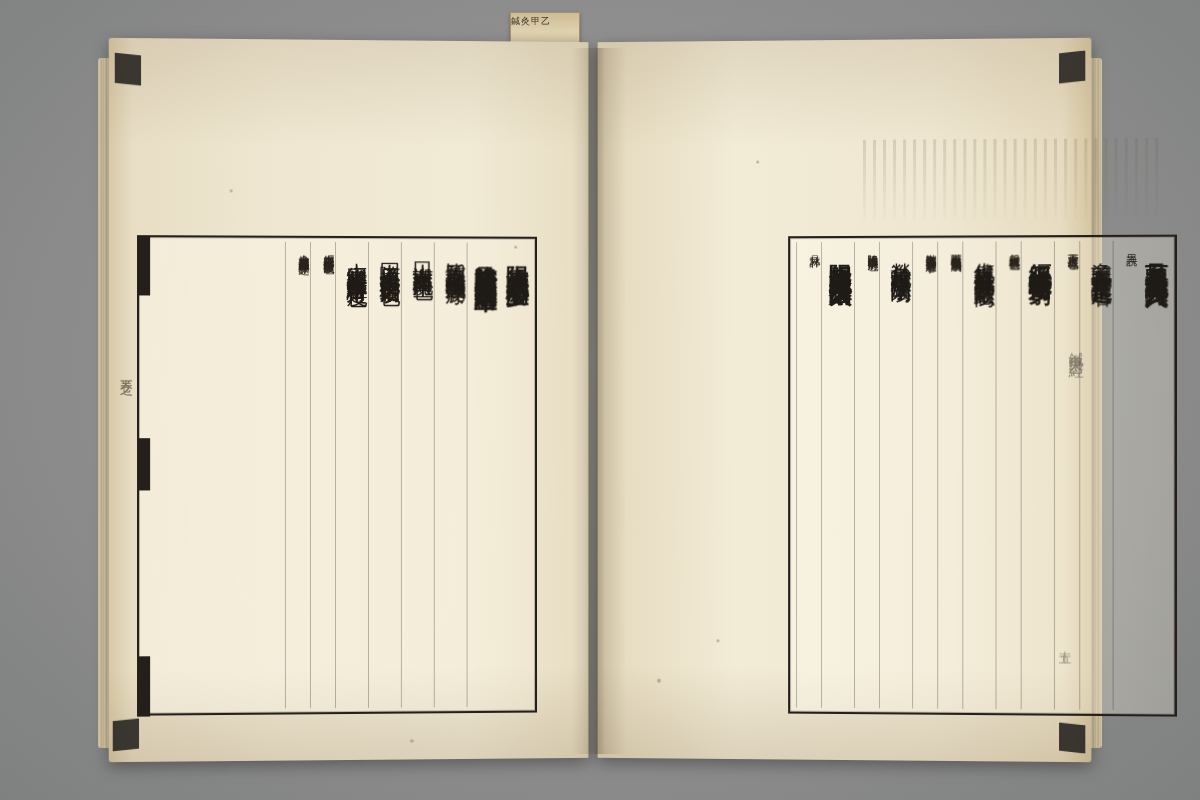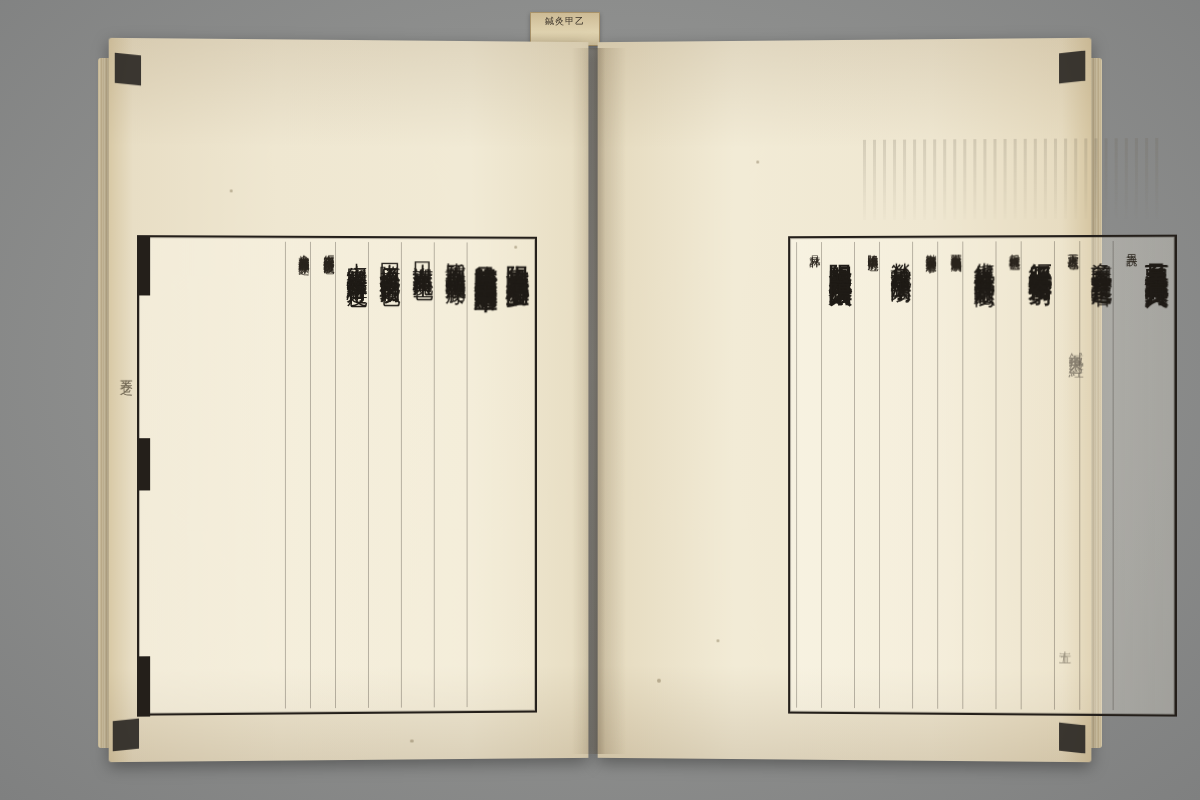--- a/index.html
+++ b/index.html
@@ -90,32 +90,32 @@
     opacity: 0.93;
   }
   #corner-tl { left: 6px; top: 16px; width: 26px; height: 30px; transform: skewY(6deg); }
   #corner-bl { left: 4px; bottom: 12px; width: 26px; height: 30px; transform: skewY(-6deg); }
   #corner-tr { right: 6px; top: 14px; width: 26px; height: 30px; transform: skewY(-6deg); }
   #corner-br { right: 6px; bottom: 10px; width: 26px; height: 28px; transform: skewY(6deg); }
 
   
   #top-slip {
     position: absolute;
-    left: 420px;
+    left: 400px;
     top: -28px;
     width: 70px;
     height: 34px;
     background: linear-gradient(180deg, #cdbb95 0%, #e0d3b0 60%, #d3c39e 100%);
     border: 1px solid #a89269;
     box-shadow: 0 2px 4px rgba(0,0,0,0.28);
     font-family: "DejaVu Serif", serif;
     color: #3a3228;
     font-size: 9px;
     line-height: 11px;
-    text-align: center;
+    text-align: left;
     padding-top: 3px;
     box-sizing: border-box;
     letter-spacing: 1px;
   }
 
   
   .frame {
     position: absolute;
     box-sizing: border-box;
     border: 2.5px solid #241f1a;

